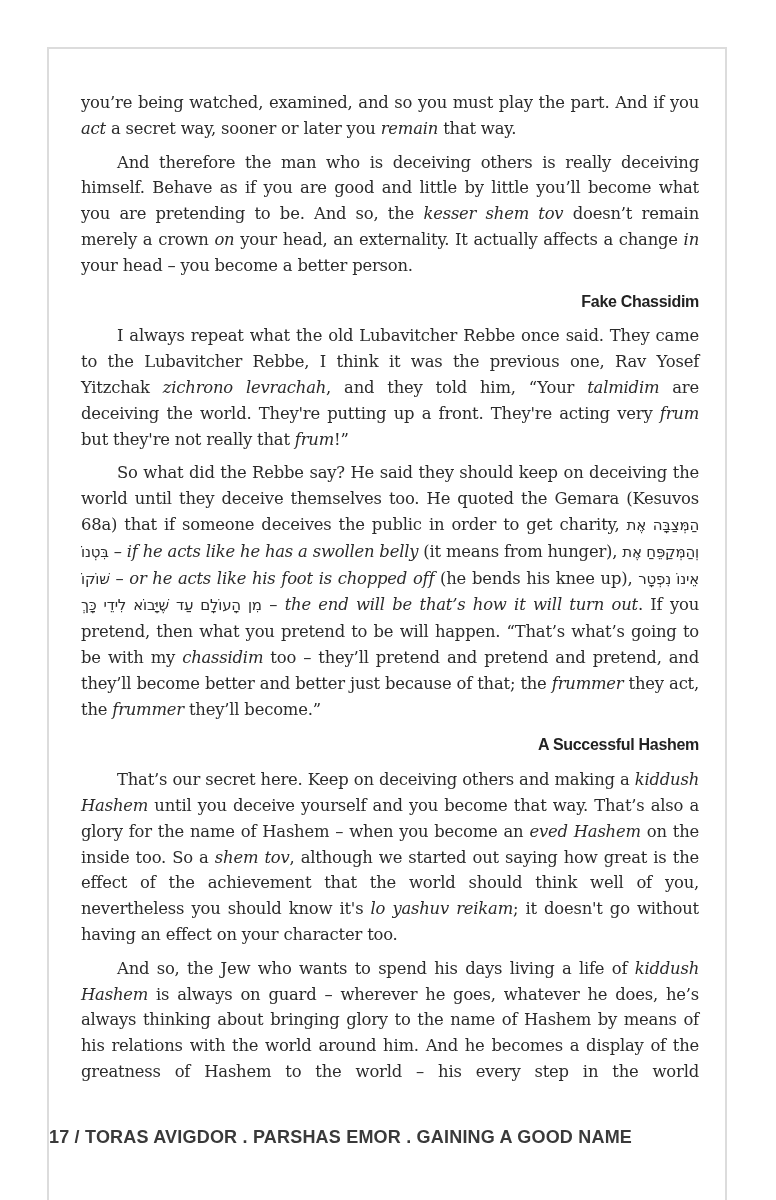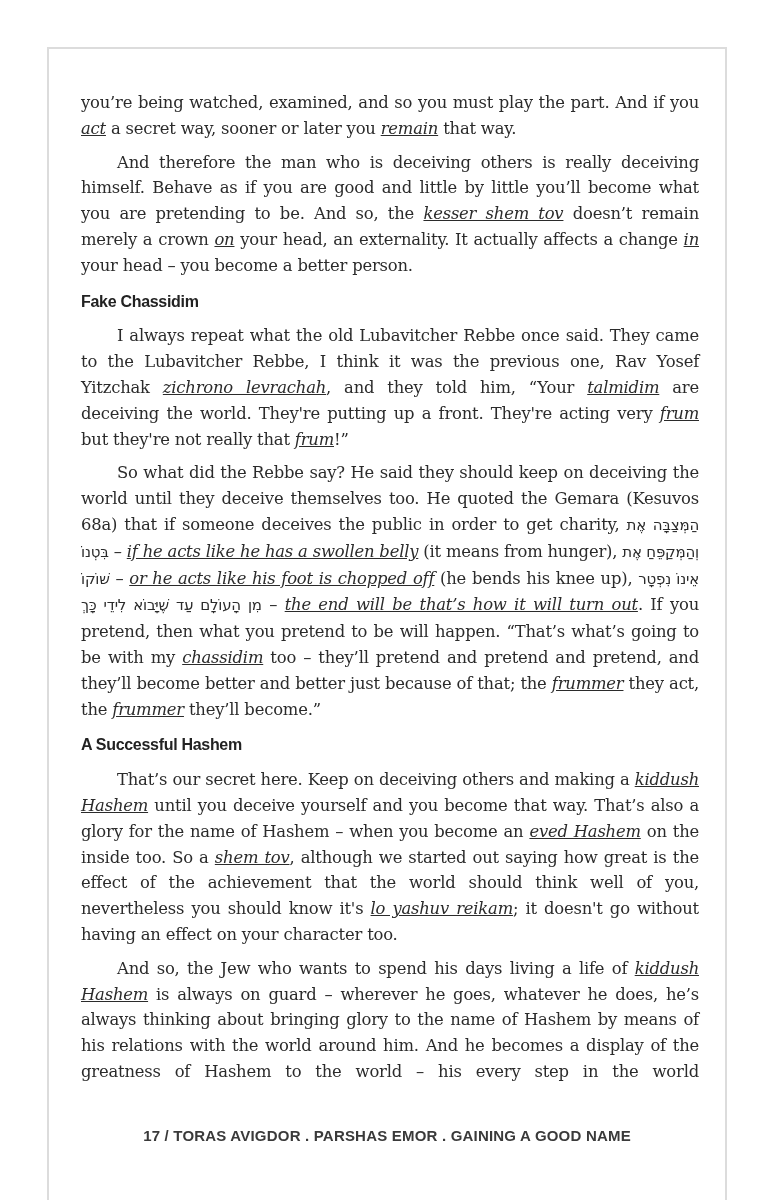--- a/index.html
+++ b/index.html
@@ -16,31 +16,31 @@
       box-sizing: border-box; background: #fff;
     }
     .content {
       position: absolute; left: 32px; top: 41px; width: 618px;
       font-size: 16.4px; line-height: 25.8px;
       text-align: justify; letter-spacing: -0.2px;
     }
     .content p { margin: 0 0 8px 0; text-indent: 0; }
     .content p.indent { text-indent: 36px; }
     .content p:first-child { text-indent: 0; }
-    .content em { font-style: italic; text-decoration: underline; }
+    .content em { font-style: italic; }
     .content .he { font-family: "DejaVu Sans", sans-serif; font-size: 15px; direction: rtl; unicode-bidi: isolate; }
     h2.section {
       font-family: "Liberation Sans", sans-serif; font-weight: bold;
-      font-size: 16px; text-align: left; margin: 10px 0 9px 0;
+      font-size: 16px; text-align: right; margin: 10px 0 9px 0;
       letter-spacing: -0.3px; color: #222;
     }
     .footer {
       position: absolute; left: 0; right: 0; top: 1078px;
-      text-align: center; font-family: "Liberation Sans", sans-serif;
-      font-size: 15px; font-weight: bold; color: #3a3a3a; letter-spacing: 0.2px;
+      text-align: left; font-family: "Liberation Sans", sans-serif;
+      font-size: 18px; font-weight: bold; color: #3a3a3a; letter-spacing: 0.2px;
     }
   </style>
 </head>
 <body>
 
 <div class="page">
   <div class="content">
     <p><span>you’re being watched, examined, and so you must play the part. And if you </span><em>act</em><span> a secret way, sooner or later you </span><em>remain</em><span> that way.</span></p>
     <p class="indent"><span>And therefore the man who is deceiving others is really deceiving himself. Behave as if you are good and little by little you’ll become what you are pretending to be. And so, the </span><em>kesser shem tov</em><span> doesn’t remain merely a crown </span><em>on</em><span> your head, an externality. It actually affects a change </span><em>in</em><span> your head – you become a better person.</span></p>
 

